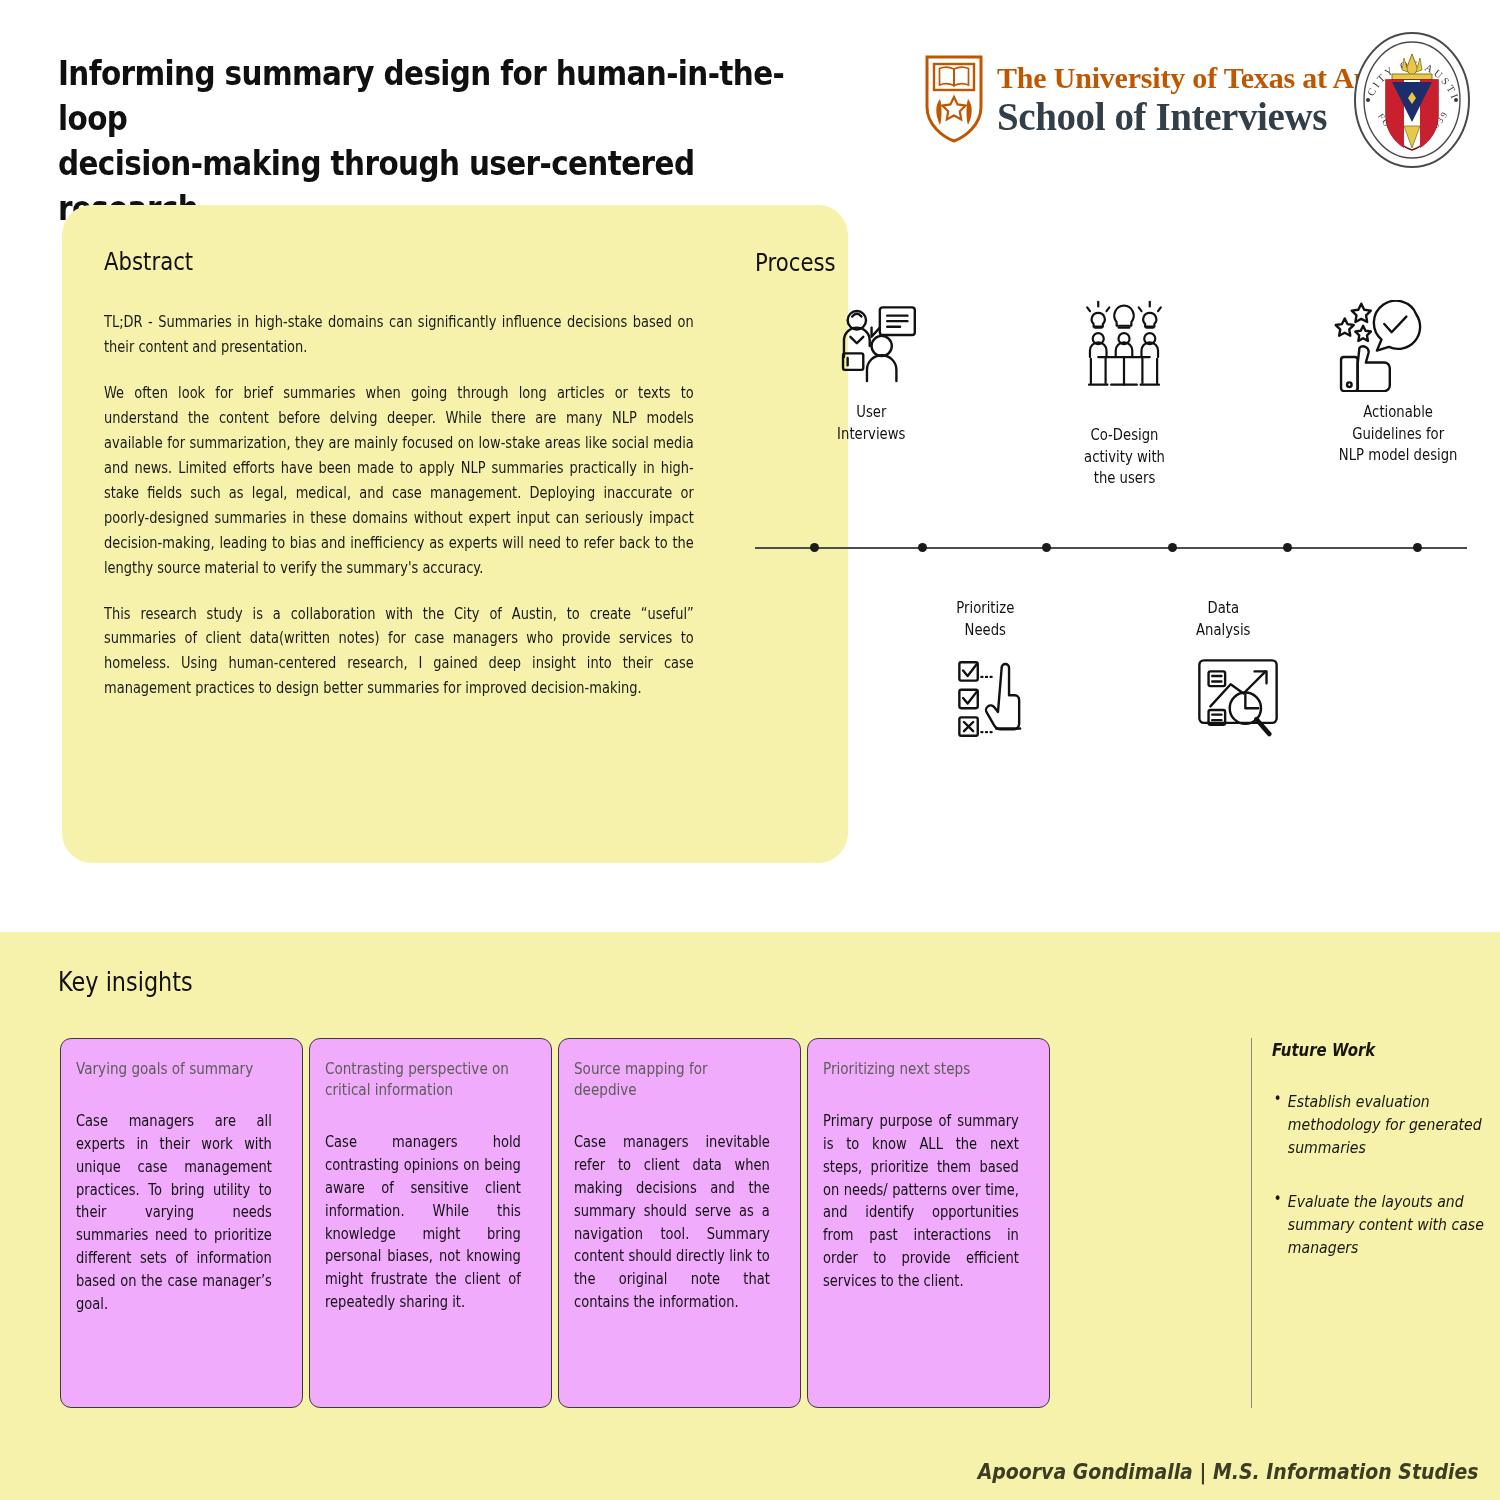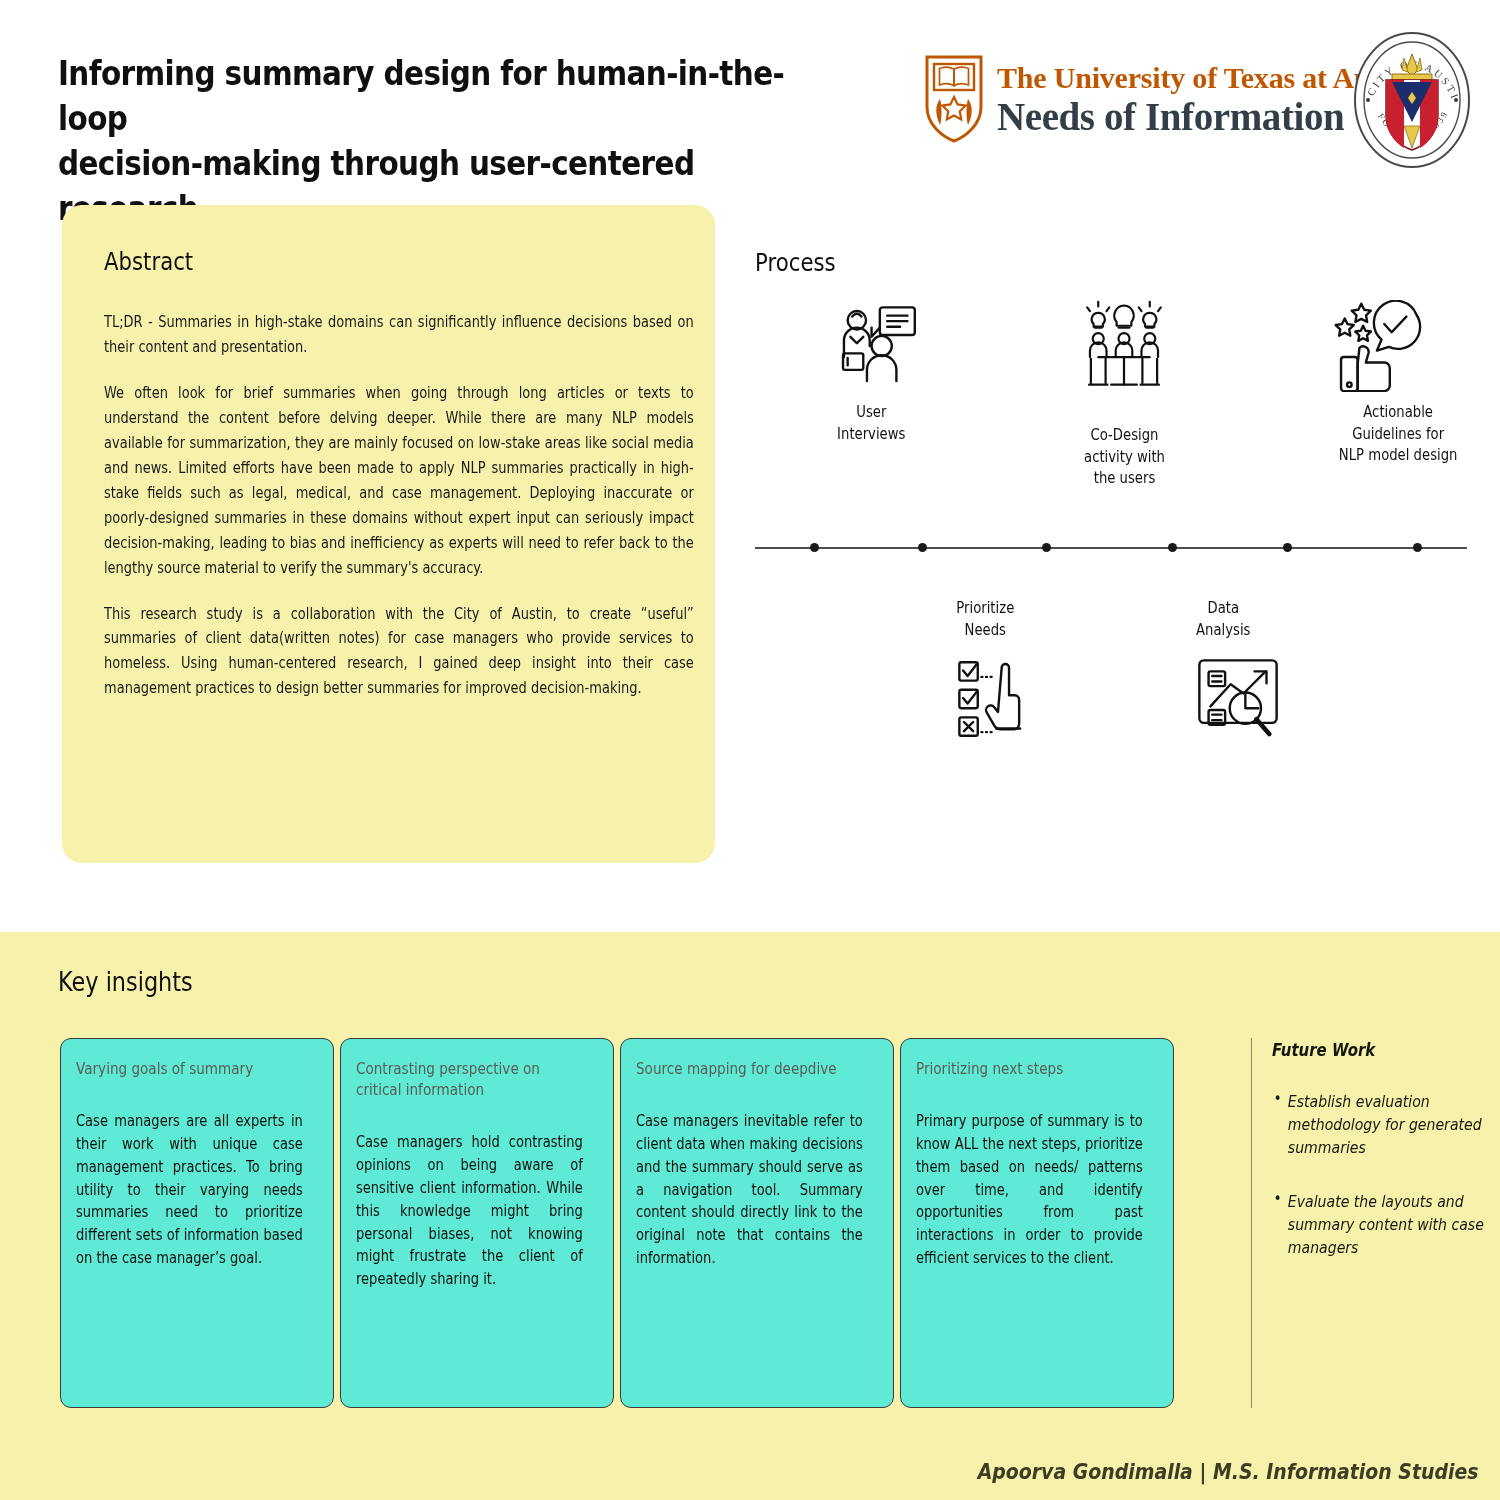--- a/index.html
+++ b/index.html
@@ -78,24 +78,24 @@
     top: 30px;
     width: 120px;
     height: 140px;
   }
 
   
   .abstract-box {
     position: absolute;
     left: 62px;
     top: 205px;
-    width: 653px;
+    width: 786px;
     height: 658px;
     background: #f7f2ab;
-    border-radius: 20px;
+    border-radius: 30px;
   }
   .abstract-title {
     position: absolute;
     left: 42px;
     top: 42px;
     font-family: "DejaVu Sans", sans-serif;
     font-size: 25px;
     font-weight: 400;
     color: #111111;
     transform: scaleX(0.85);
@@ -215,23 +215,23 @@
 
   .cards-row {
     position: absolute;
     left: 60px;
     top: 106px;
     width: 1180px;
     display: flex;
     gap: 6px;
   }
   .insight-card {
-    width: 274px;
+    width: 243px;
     min-height: 370px;
-    background: #5eead4;
+    background: #f0abfc;
     border: 1.3px solid #3b3b3b;
     border-radius: 11px;
     padding: 20px 30px 16px 15px;
   }
   .card-heading {
     font-family: "DejaVu Sans", sans-serif;
     font-size: 15.6px;
     line-height: 1.36;
     color: #5c5c57;
     transform: scaleX(0.87);
@@ -329,21 +329,21 @@
         <rect x="9" y="9" width="40" height="26" fill="#ffffff" stroke="#bf5700" stroke-width="2.4"></rect>
         <path d="M29 14 C24 11.5 19 11.5 14.5 13.5 V30 C19 28 24 28 29 30.5 Z" fill="none" stroke="#bf5700" stroke-width="1.7"></path>
         <path d="M29 14 C34 11.5 39 11.5 43.5 13.5 V30 C39 28 34 28 29 30.5 Z" fill="none" stroke="#bf5700" stroke-width="1.7"></path>
         <line x1="29" y1="14" x2="29" y2="30.5" stroke="#bf5700" stroke-width="1.5"></line>
         <path d="M29 42 l3.6 7.4 8.1 1.2 -5.9 5.7 1.4 8.1 -7.2 -3.8 -7.2 3.8 1.4 -8.1 -5.9 -5.7 8.1 -1.2 Z" fill="#ffffff" stroke="#bf5700" stroke-width="2.2"></path>
         <path d="M15 44 C10 50 10 60 15 70 C17 64 17 50 15 44 Z" fill="#bf5700"></path>
         <path d="M43 44 C48 50 48 60 43 70 C41 64 41 50 43 44 Z" fill="#bf5700"></path>
       </svg>
       <div class="ut-wordmark">
         <div class="ut-line1">The University of Texas at Austin</div>
-        <div class="ut-line2">Needs of Information</div>
+        <div class="ut-line2">School of Interviews</div>
       </div>
     </div>
 
     <svg class="coa-seal" viewBox="0 0 120 140">
       <ellipse cx="60" cy="70" rx="57" ry="67" fill="#ffffff" stroke="#4a4a4a" stroke-width="2"></ellipse>
       <ellipse cx="60" cy="70" rx="48" ry="58" fill="#ffffff" stroke="#4a4a4a" stroke-width="1.4"></ellipse>
       <path id="coaTop" d="M 18 76 A 44 54 0 0 1 102 76" fill="none"></path>
       <path id="coaBot" d="M 20 72 A 42 52 0 0 0 100 72" fill="none"></path>
       <text font-family="Liberation Serif, serif" font-size="10.5" fill="#3a3a3a" letter-spacing="2.6">
         <textPath href="#coaTop" startOffset="8%">CITY OF AUSTIN</textPath>

